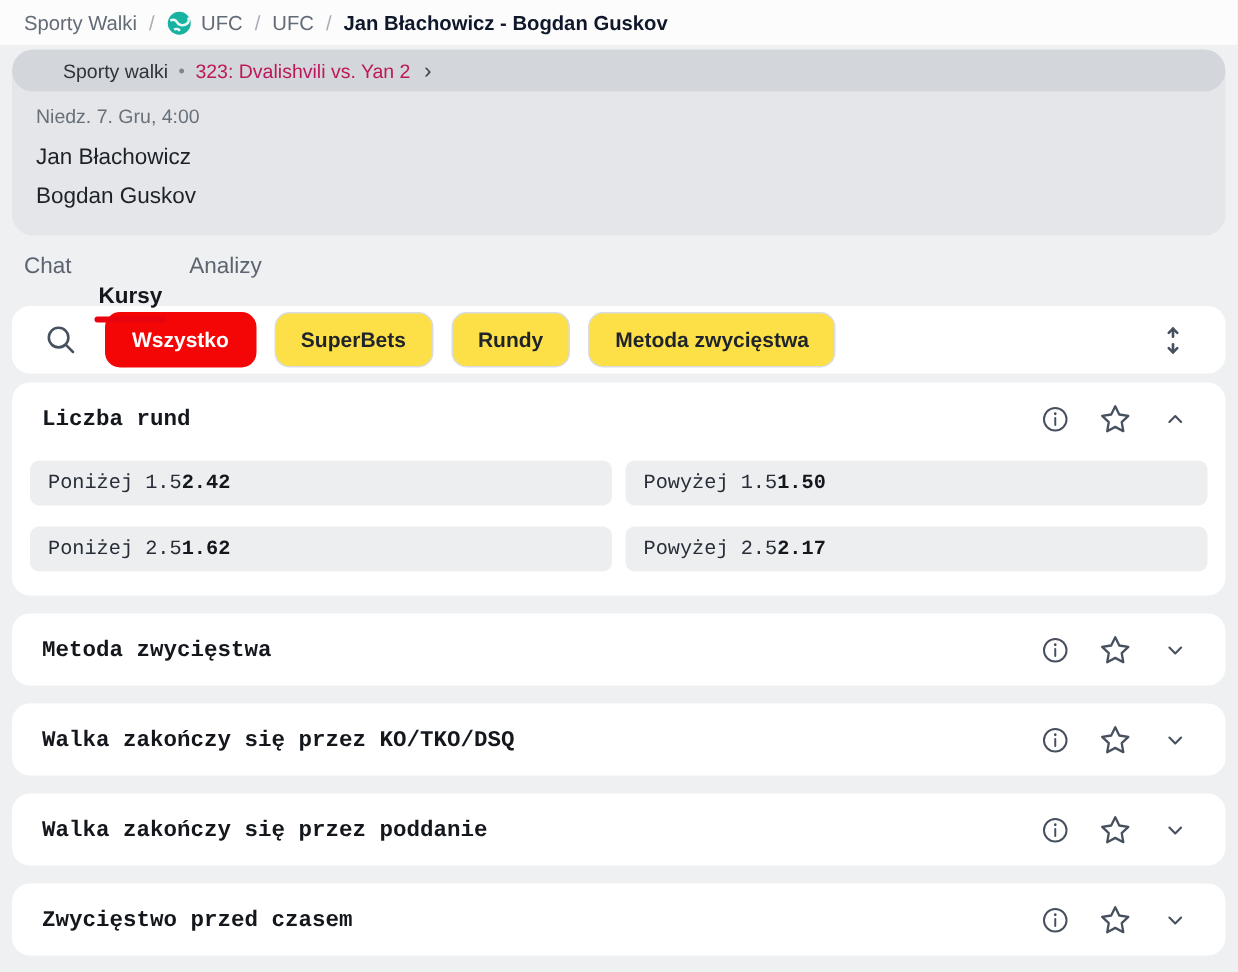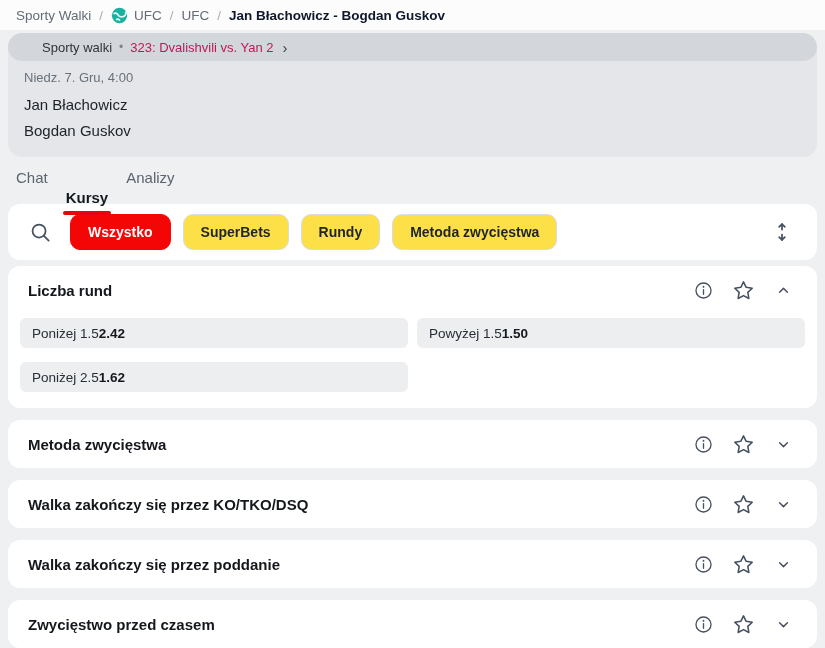--- a/index.html
+++ b/index.html
@@ -48,38 +48,38 @@
   .tab { font-size:15px; color:#5c6470; cursor:pointer; padding-bottom:9px; position:relative; }
   .tab.active { color:#14181d; font-weight:bold;margin-top:20px; }
   .tab.active::after {
     content:""; position:absolute; left:-3px; right:-3px; bottom:0;
     height:4px; background:#e8030f; border-radius:3px;
   }
 
   
   .filter-card {
     margin:0 8px; background:#ffffff; border-radius:12px;
-    height:56px; display:flex; align-items:center;
+    height:45px; display:flex; align-items:center;
     padding:0 24px 0 20px; gap:12px;
   }
   .search-btn { width:24px; height:24px; display:flex; align-items:center; justify-content:center; cursor:pointer; margin-right:6px; }
   .chip {
     border:1px solid #d9dce0; background:#fde047; color:#1f242b;
     font-size:14px; font-weight:600; border-radius:10px;
     padding:9px 17px; cursor:pointer; white-space:nowrap; line-height:1.2;
   }
   .chip.active {
     background:#f40606; border-color:#f40606; color:#ffffff; font-weight:bold;
   }
   .filter-spacer { flex:1; }
   .sort-btn { width:22px; height:24px; cursor:pointer; display:flex; align-items:center; justify-content:center; }
 
   
   .market-card {
-    margin:6px 8px 0; background:#fff; border-radius:12px;
+    margin:6px 8px 0; background:#fff; border-radius:12px;font-family:Liberation Mono, monospace;
   }
   .market-card + .market-card { margin-top:12px; }
   .market-head {
     height:48px; display:flex; align-items:center;
     padding:0 22px 0 20px; cursor:pointer;
   }
   .market-title { font-size:15px; font-weight:bold; color:#14181d; flex:1; }
   .head-icons { display:flex; align-items:center; gap:16px; }
   .icon-btn { width:24px; height:24px; display:flex; align-items:center; justify-content:center; cursor:pointer; }
 
@@ -191,20 +191,24 @@
       <span class="odds-value">2.42</span>
     </div>
     <div class="odds-btn">
       <span class="odds-label">Powyżej 1.5</span>
       <span class="odds-value">1.50</span>
     </div>
     <div class="odds-btn">
       <span class="odds-label">Poniżej 2.5</span>
       <span class="odds-value">1.62</span>
     </div>
+    <div class="odds-btn">
+      <span class="odds-label">Powyżej 2.5</span>
+      <span class="odds-value">2.17</span>
+    </div>
   </div>
 </div>
 
 <div class="market-card">
   <div class="market-head">
     <div class="market-title">Metoda zwycięstwa</div>
     <div class="head-icons">
       <div class="icon-btn">
         <svg class="stroke" viewBox="0 0 24 24" width="21" height="21" stroke-width="1.5">
           <circle cx="12" cy="12" r="8.6"></circle>

